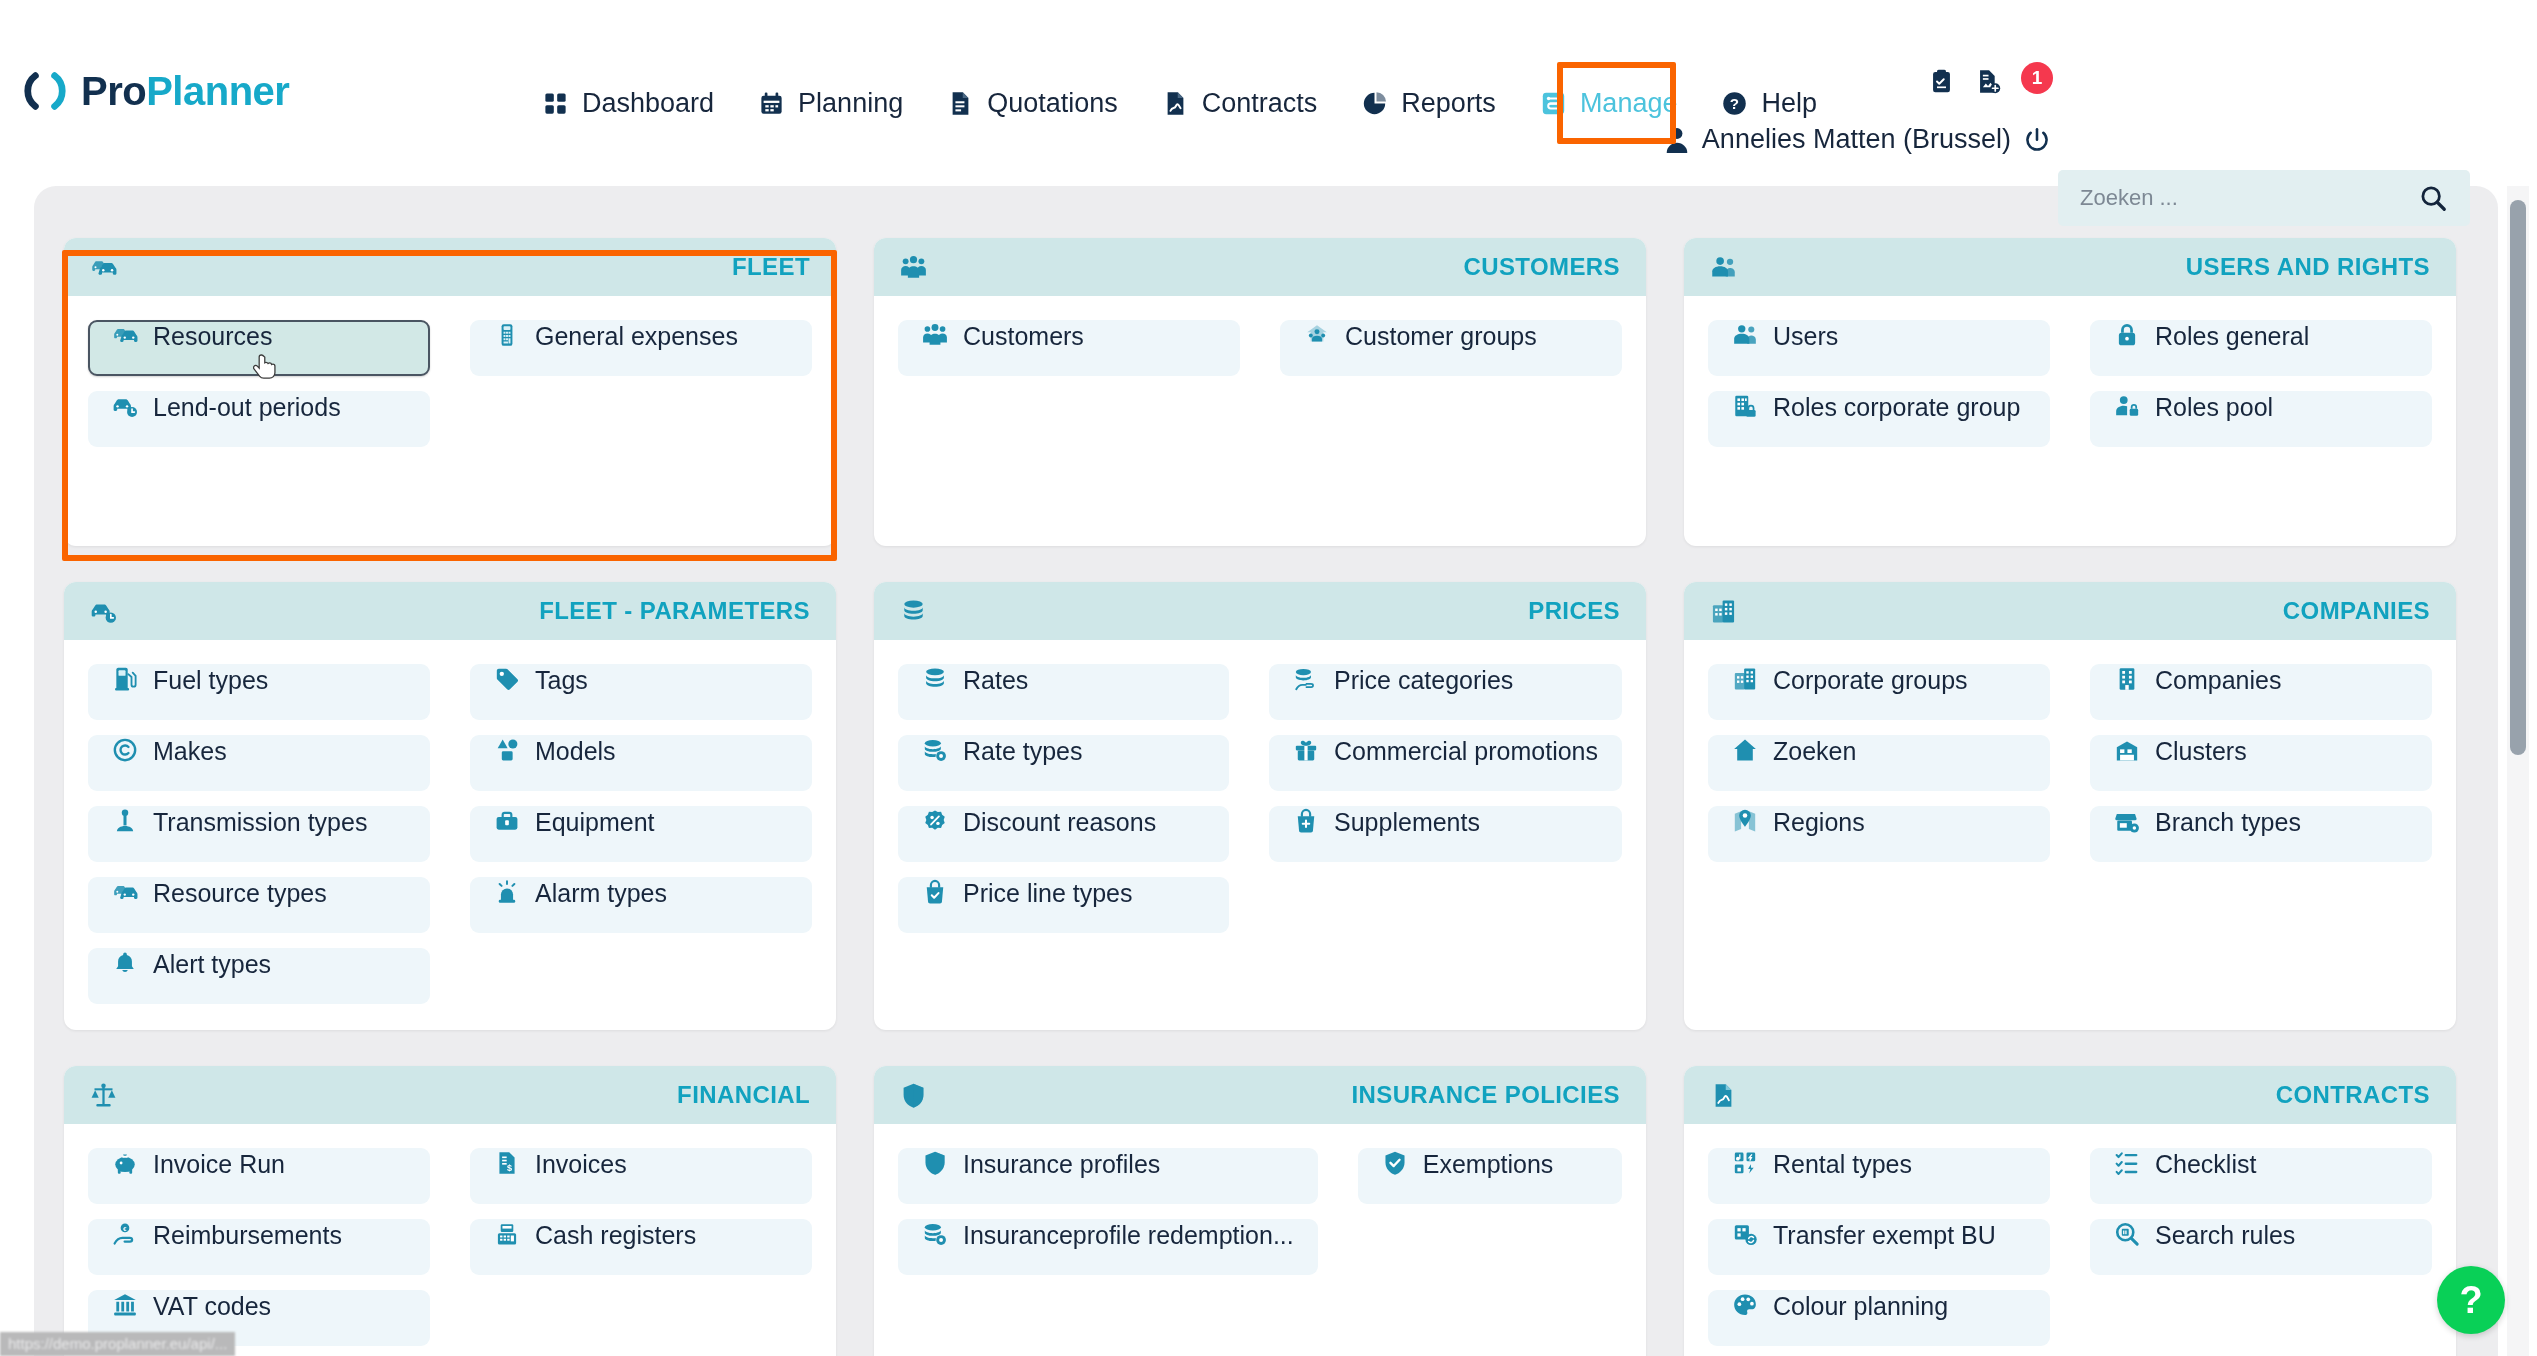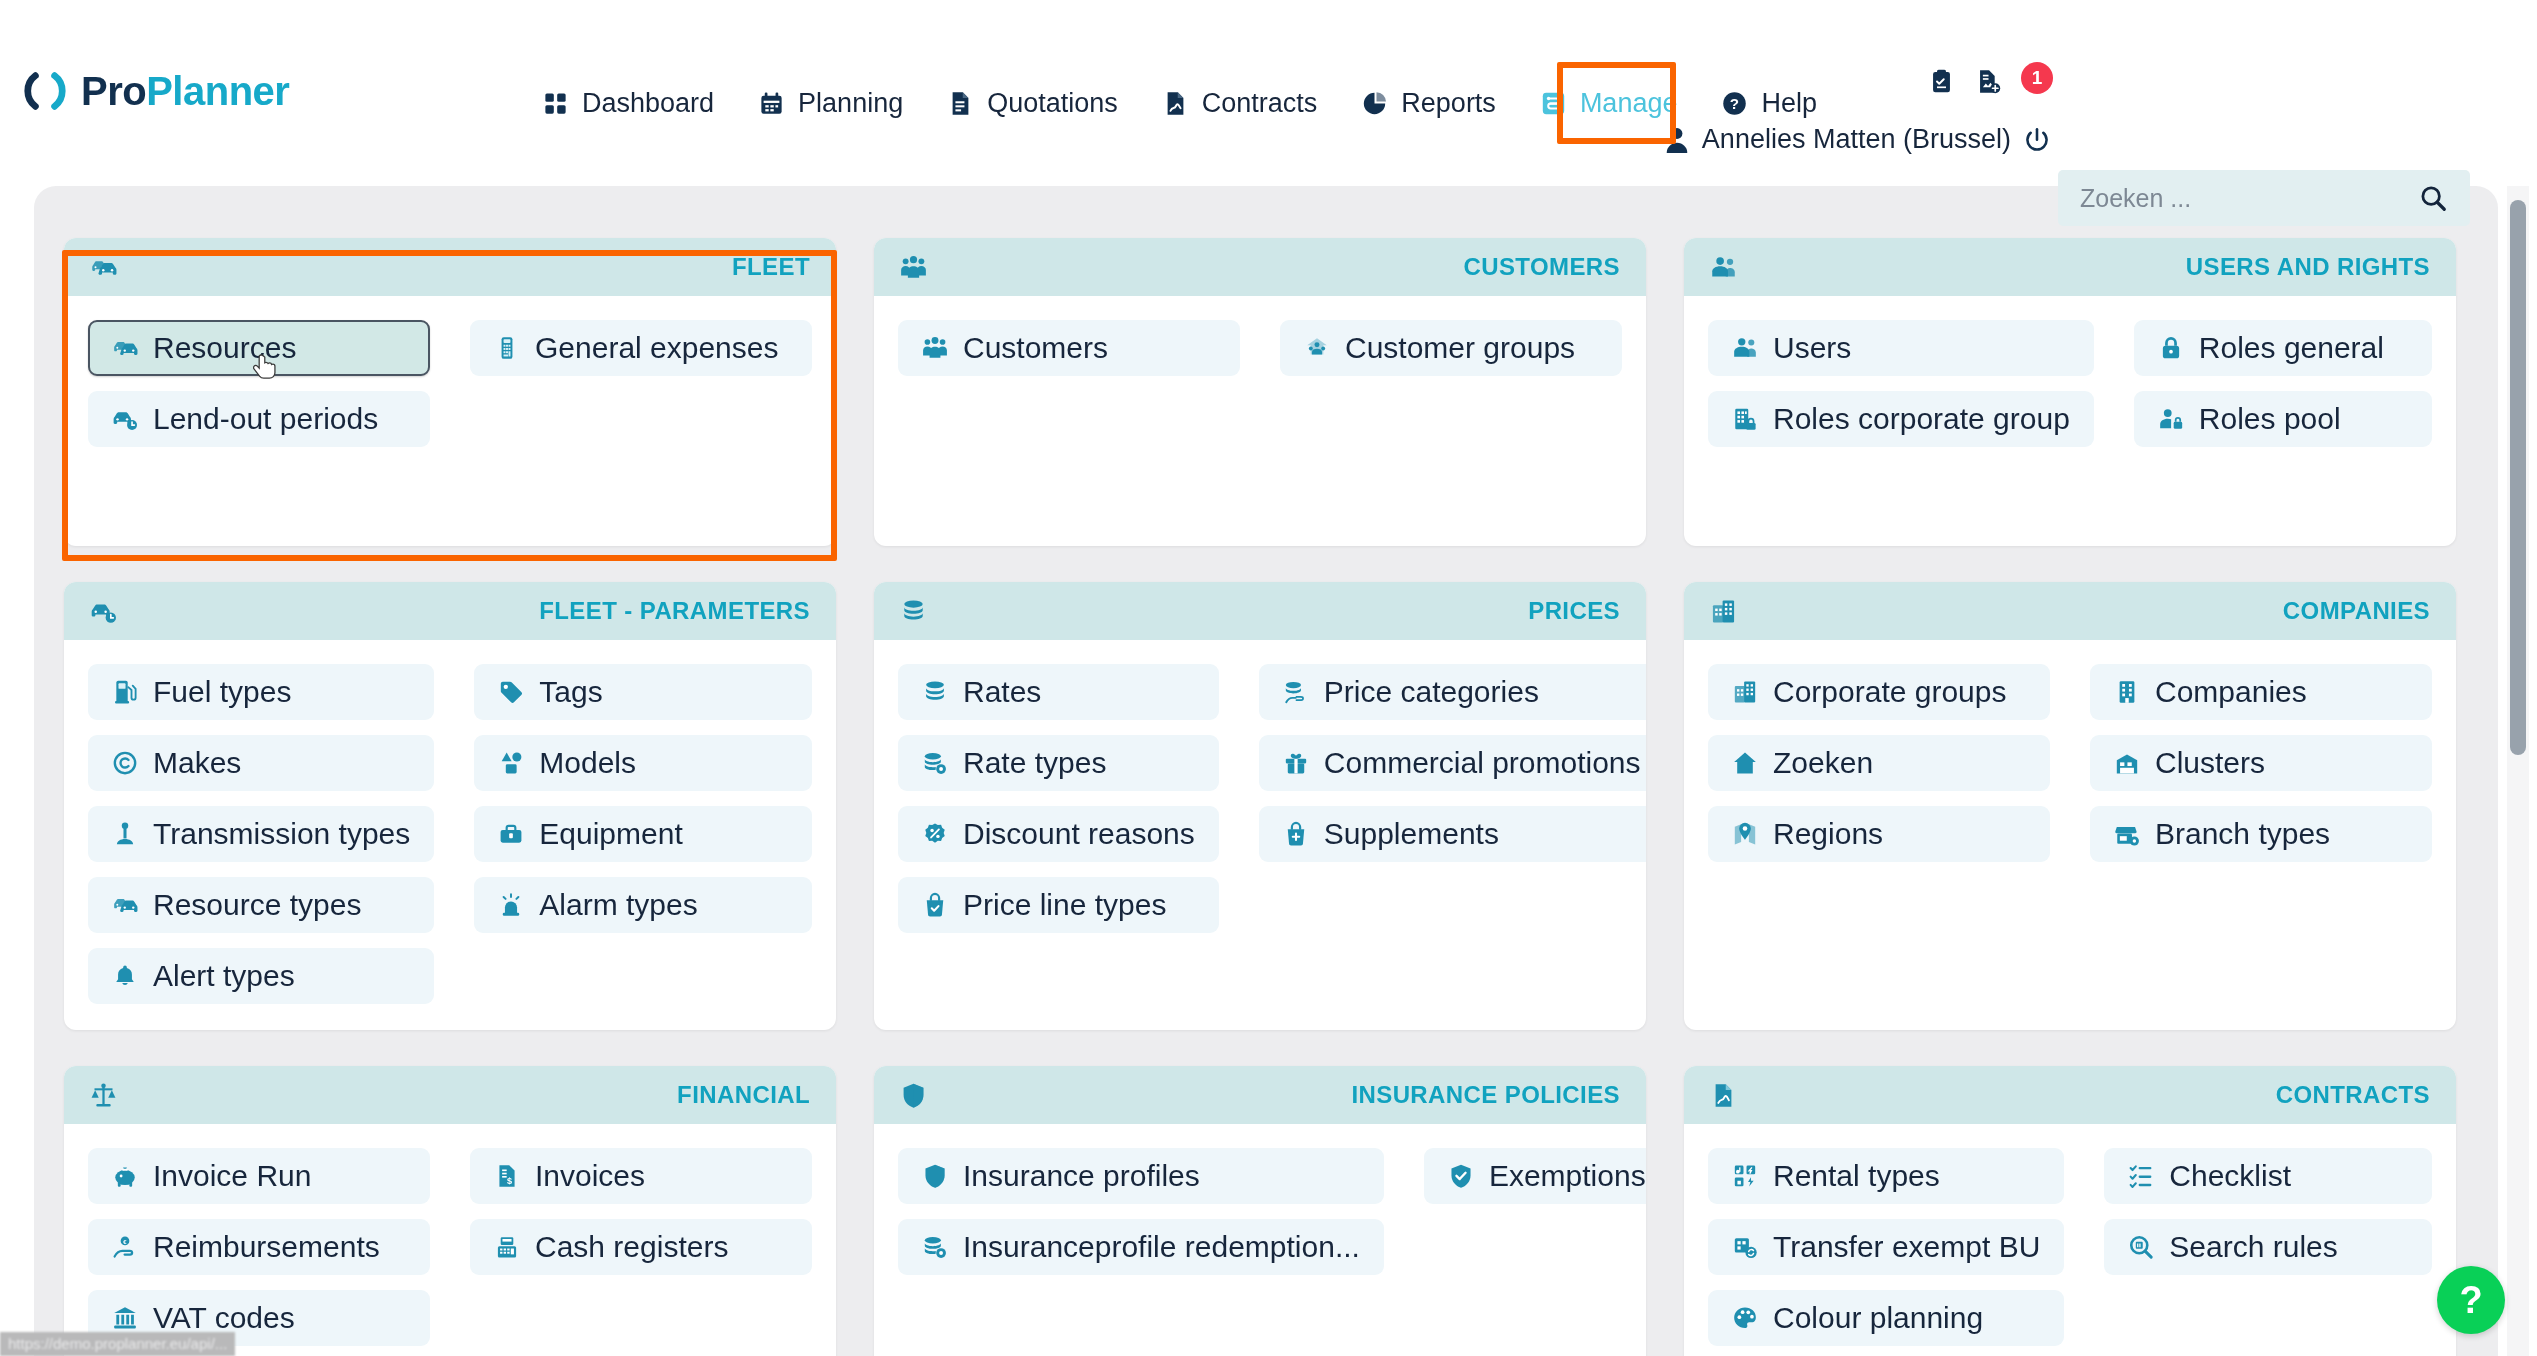--- a/index.html
+++ b/index.html
@@ -71,21 +71,21 @@
   
   .searchbox {
     position: absolute; left: 2058px; top: 170px;
     width: 412px; height: 56px;
     background: #e2eff1; border-radius: 5px;
     display: flex; align-items: center; z-index: 25;
   }
   .searchbox input {
     flex: 1; border: 0; outline: 0; background: transparent;
     font-family: "Liberation Sans", sans-serif;
-    font-size: 25px; color: #3f4b5c; padding: 0 16px 0 22px;
+    font-size: 22px; color: #3f4b5c; padding: 0 16px 0 22px;
   }
   .searchbox input::placeholder { color: #7d8894; }
   .search-ico { width: 30px; height: 30px; margin-right: 22px; cursor: pointer; }
 
   
   .panel {
     position: absolute; left: 34px; top: 186px;
     width: 2464px; height: 1170px;
     background: #ededef; border-radius: 22px 22px 0 0;
     overflow: hidden;
@@ -117,23 +117,23 @@
   .card-body {
     padding: 24px 24px 26px 24px;
     display: grid; grid-template-columns: 1fr 1fr;
     column-gap: 40px; row-gap: 15px;
     align-content: start;
   }
   .card-body.tall { min-height: 250px; }
 
   .tile {
     height: 56px; background: #eef6fa; border-radius: 9px;
-    display: flex; align-items: center; gap: 15px;
+    display: flex; align-items: flex-start; gap: 15px;
     padding: 0 22px; cursor: pointer;
-    font-size: 30px; color: #17263c; white-space: nowrap;
+    font-size: 25px; color: #17263c; white-space: nowrap;
     border: 2px solid transparent;
   }
   .tile .ticon { width: 26px; height: 26px; display: block; flex: 0 0 26px; }
   .tile.hovered {
     background: #d2e8e6; border: 2px solid #4a5562;
     box-shadow: 0 1px 2px rgba(0,0,0,0.18);
   }
   .tile.empty { background: transparent; cursor: default; visibility: hidden; }
 
   

